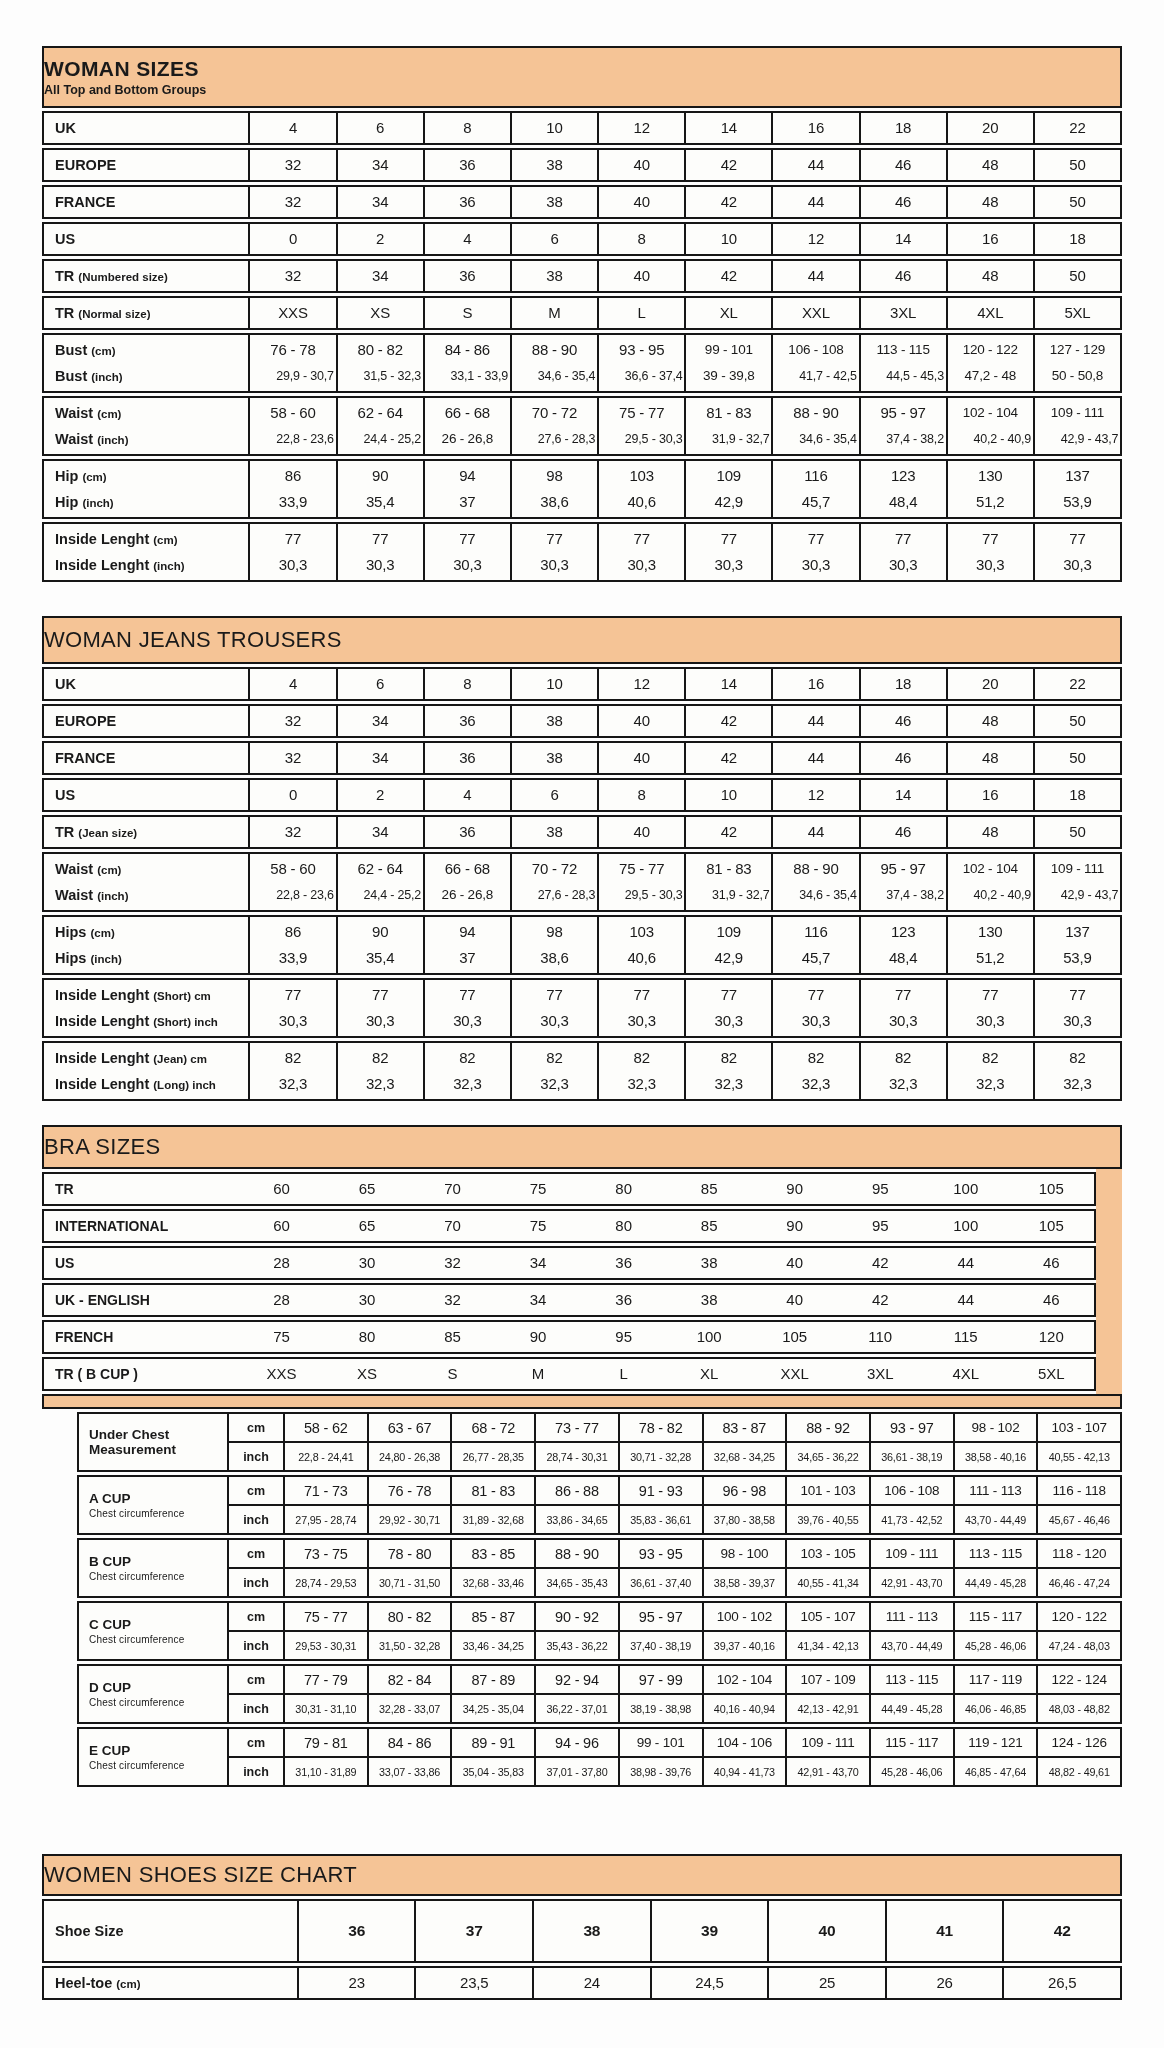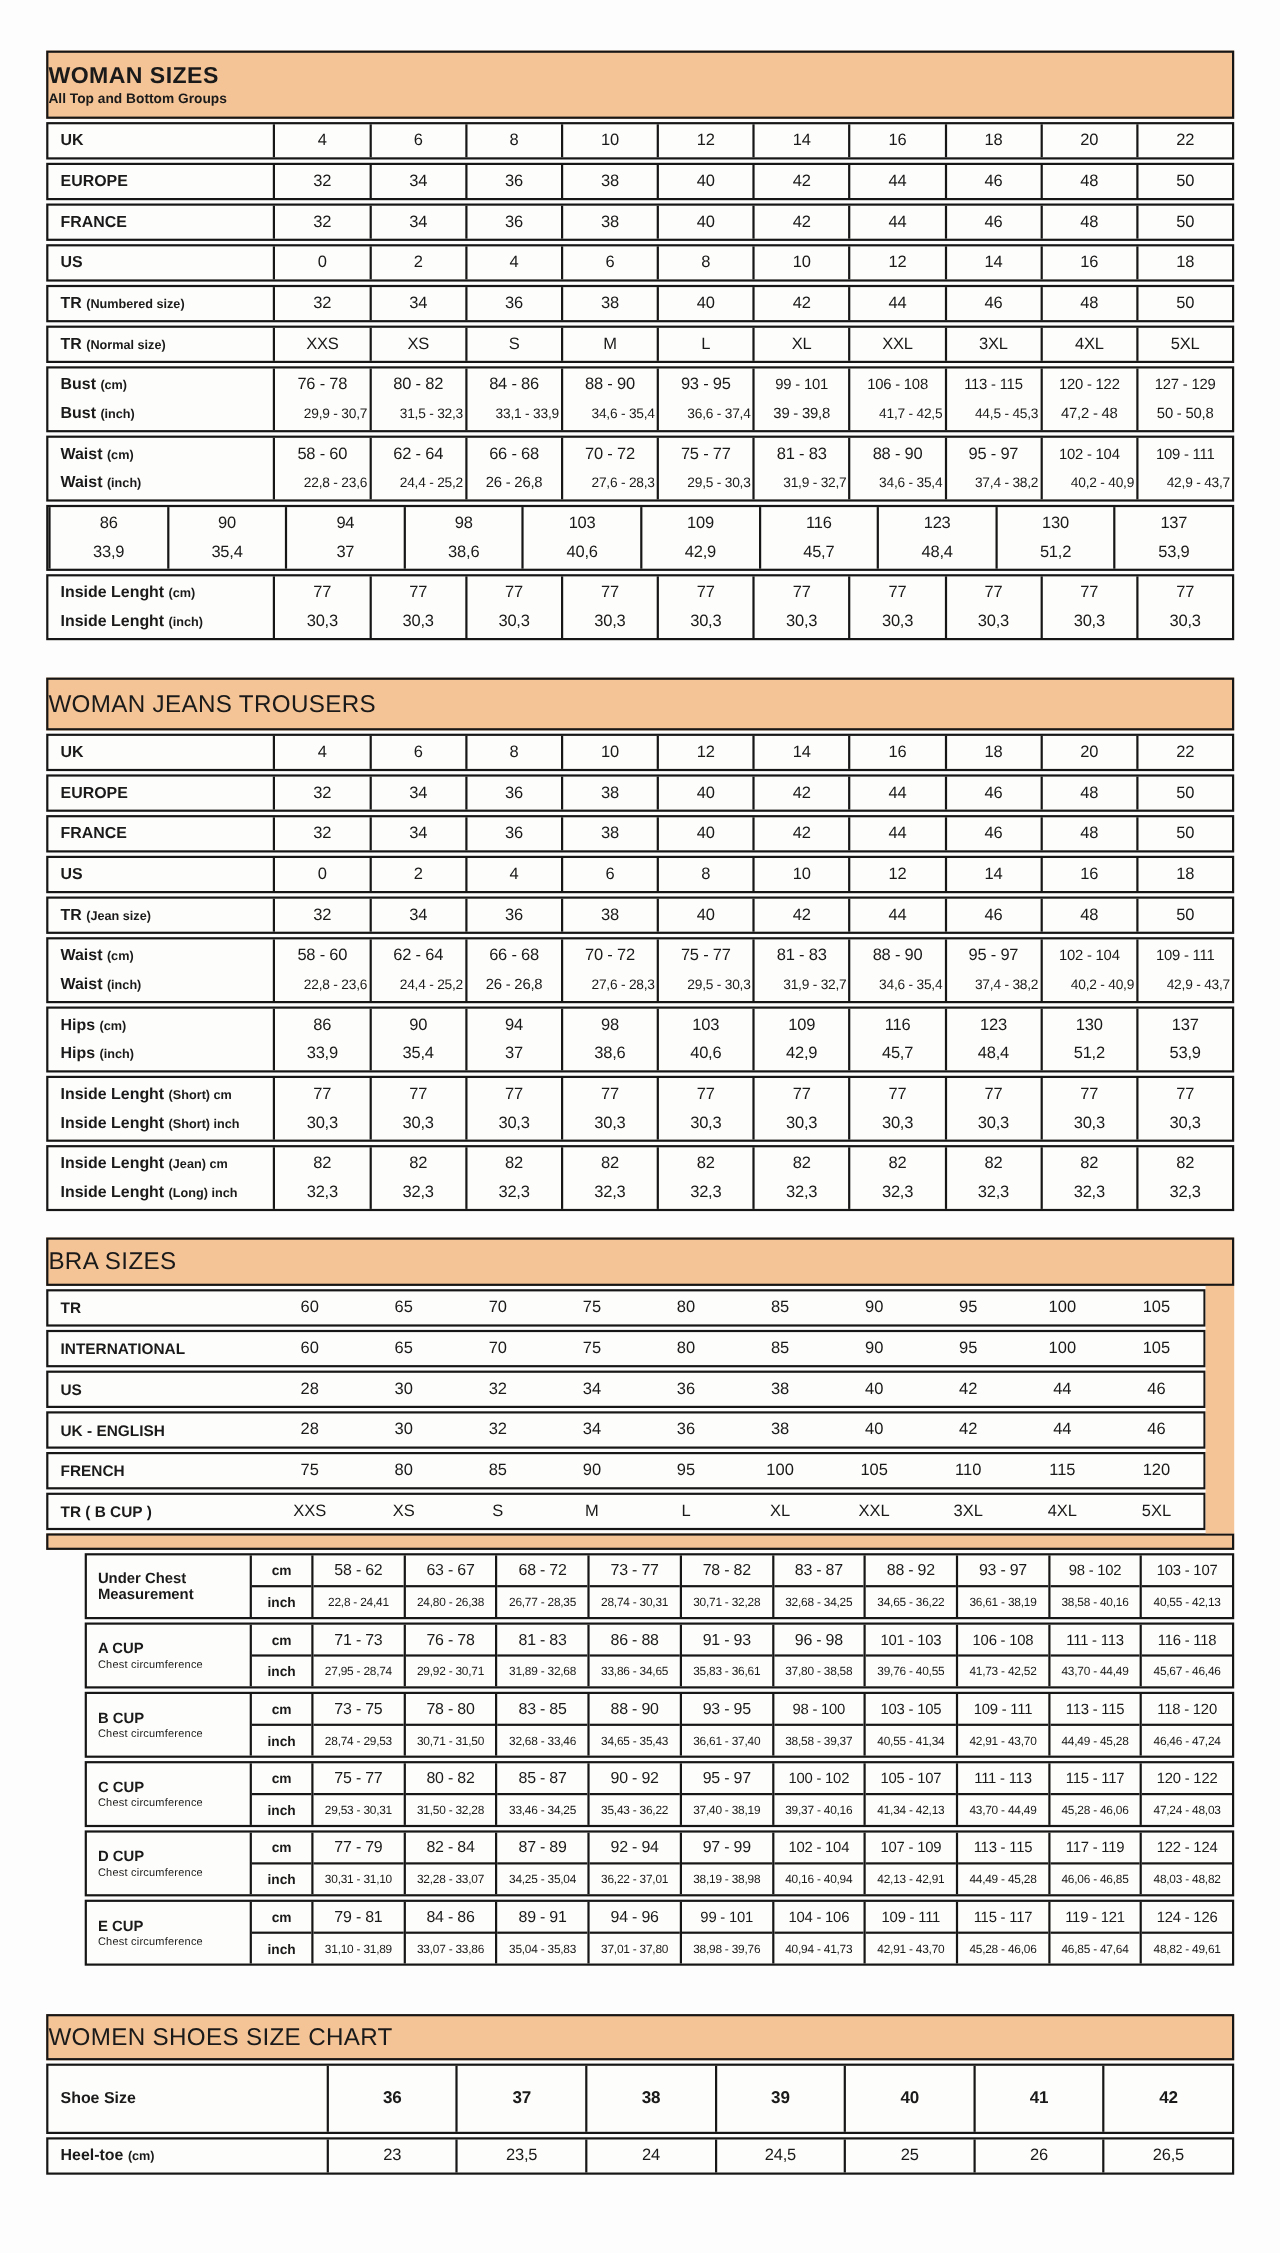--- a/index.html
+++ b/index.html
@@ -1,19 +1,19 @@
 <!DOCTYPE html>
 <html><head>
 <meta charset="utf-8">
 <style>
   html,body{margin:0;padding:0;}
   body{width:1164px;height:2048px;background:#ffffff;font-family:"Liberation Sans",sans-serif;color:#1a1a1a;overflow:hidden;}
   .page{position:relative;width:1164px;height:2048px;background:#fdfdfd;padding-top:46px;box-sizing:border-box;}
   .tbl{width:1080px;margin-left:42px;}
-  .mt34{margin-top:34px;} .mt24{margin-top:24px;} .mt44{margin-top:44px;border-radius:26px;}
+  .mt34{margin-top:34px;} .mt24{margin-top:24px;} .mt44{margin-top:67px;border-radius:26px;}
 
   .title-band{background:#F5C496;border:2px solid #161616;display:flex;flex-direction:column;justify-content:center;box-sizing:border-box;}
   .title-band.two{height:62px;}
   .title-band.h48{height:48px;} .title-band.h44{height:44px;} .title-band.h42{height:42px;}
   .t1{font-size:21px;font-weight:bold;letter-spacing:.4px;}
   .t2{font-size:12.5px;font-weight:bold;margin-top:2px;}
   .tsingle{font-size:22px;font-weight:normal;letter-spacing:.3px;}
 
   .rows{margin-top:3px;display:flex;flex-direction:column;gap:3px;}
   .row{display:flex;align-items:stretch;border:2px solid #161616;background:#fdfdfb;box-sizing:border-box;}
@@ -356,20 +356,24 @@
           <div class="cell val">
             <div class="ln sm">102 - 104</div>
             <div class="ln s2">40,2 - 40,9</div>
           </div>
           <div class="cell val">
             <div class="ln sm">109 - 111</div>
             <div class="ln s2">42,9 - 43,7</div>
           </div>
         </div>
         <div class="row">
+          <div class="cell lab">
+            <div class="ln">Hip <span class="lab-sm">(cm)</span></div>
+            <div class="ln">Hip <span class="lab-sm">(inch)</span></div>
+          </div>
           <div class="cell val">
             <div class="ln ">86</div>
             <div class="ln ">33,9</div>
           </div>
           <div class="cell val">
             <div class="ln ">90</div>
             <div class="ln ">35,4</div>
           </div>
           <div class="cell val">
             <div class="ln ">94</div>

